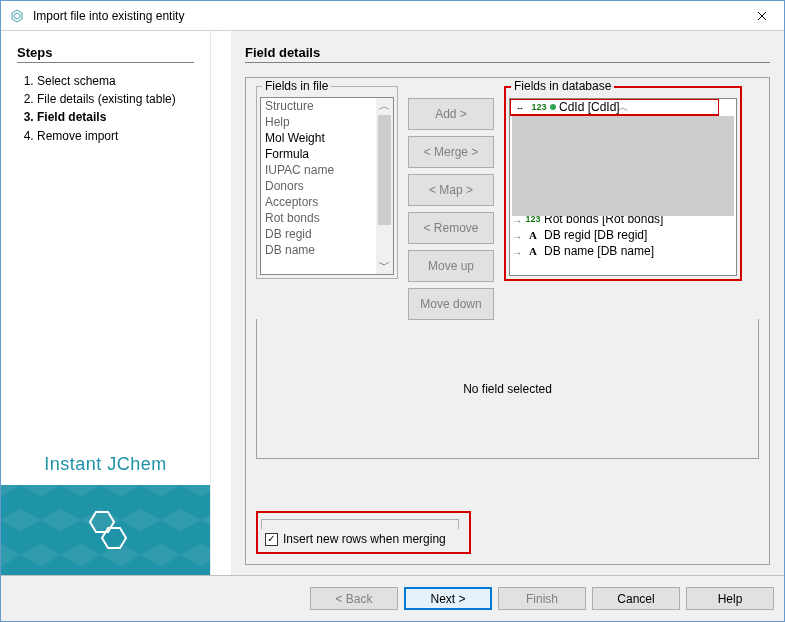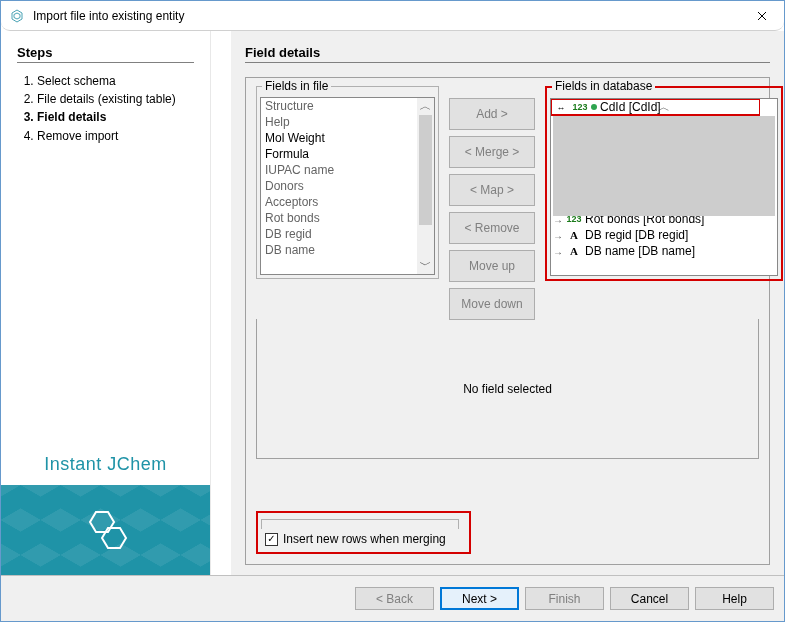--- a/index.html
+++ b/index.html
@@ -1,18 +1,18 @@
 <!DOCTYPE html>
 <html><head>
 <meta charset="utf-8">
 <style>
   * { box-sizing: border-box; }
   html, body { margin: 0; padding: 0; font-family: "Segoe UI", Tahoma, sans-serif; font-size: 12px; color: #000; }
   .window { width: 785px; height: 622px; border: 1px solid #6699cc; background: #fff; display: flex; flex-direction: column; position: relative; }
-  .titlebar { height: 30px; display: flex; align-items: center; border-bottom: 1px solid #d0d0d0; padding-left: 8px; background: #fff; border-radius: 9px; }
+  .titlebar { height: 30px; display: flex; align-items: center; border-bottom: 1px solid #d0d0d0; padding-left: 8px; background: #fff; }
   .titlebar .icon { width: 16px; height: 16px; margin-right: 8px; display: flex; align-items: center; justify-content: center; }
   .titlebar .title { flex: 1; font-size: 12px; }
   .titlebar .close { width: 45px; height: 30px; display: flex; align-items: center; justify-content: center; cursor: pointer; }
   .body { flex: 1; display: flex; min-height: 0; gap: 20px; }
   .sidebar { width: 210px; background: #fff; padding: 14px 16px 0 16px; display: flex; flex-direction: column; border-right: 1px solid #e8e8e8; }
   .sidebar h2 { margin: 0 0 2px 0; font-size: 13px; font-weight: bold; border-bottom: 1px solid #808080; padding-bottom: 2px; }
   .steps { margin: 8px 0 0 0; padding: 0 0 0 20px; }
   .steps li { margin: 0 0 2px 0; line-height: 1.35; }
   .steps li.active { font-weight: bold; }
   .sidebar-spacer { flex: 1; }
@@ -25,42 +25,42 @@
     background-size: 40px 70px;
     background-position: 0 0, 0 0, 20px 35px, 20px 35px;
     background-color: #1f93a7;
   }
   .main { flex: 1; background: #f0f0f0; display: flex; flex-direction: column; padding: 14px 14px 0 14px; min-width: 0; }
   .main h2 { margin: 0 0 2px 0; font-size: 13px; font-weight: bold; border-bottom: 1px solid #808080; padding-bottom: 2px; }
   .panel { flex: 1; border: 1px solid #a0a0a0; background: #f0f0f0; margin-top: 12px; padding: 8px 10px 10px 10px; display: flex; flex-direction: column; min-height: 0; }
   .columns { display: flex; gap: 10px; align-items: flex-start; }
   .fieldset { border: 1px solid #b0b0b0; }
   .fieldset-label { position: relative; top: -8px; left: 5px; background: #f0f0f0; padding: 0 3px; display: inline-block; }
-  .listbox { background: #fff; width: 175px; height: 178px; overflow: hidden; border: 1px solid #888; margin: -4px 3px 3px 3px; position: relative; }
+  .listbox { background: #fff; width: 134px; height: 178px; overflow: hidden; border: 1px solid #888; margin: -4px 3px 3px 3px; position: relative; }
   .listbox .items { position: absolute; inset: 0 17px 0 0; overflow: hidden; }
   .listbox .scrollbar { position: absolute; right: 0; top: 0; bottom: 0; width: 17px; background: #f0f0f0; display: flex; flex-direction: column; }
   .scrollbar .arrow { height: 17px; display: flex; align-items: center; justify-content: center; color: #606060; }
   .scrollbar .track { flex: 1; background: #f0f0f0; position: relative; }
   .scrollbar .thumb { position: absolute; left: 2px; right: 2px; top: 0; height: 110px; background: #cdcdcd; }
   .list-item { padding: 1px 4px; color: #646464; white-space: nowrap; }
   .list-item.dark { color: #000; }
   .dblist { background: #fff; width: 228px; height: 178px; overflow: hidden; border: 1px solid #888; margin: -4px 3px 3px 3px; position: relative; }
   .dblist .items { position: absolute; inset: 0 17px 0 0; overflow: hidden; }
   .db-row { display: flex; align-items: center; padding: 1px 2px; white-space: nowrap; gap: 3px; }
   .db-row.highlight { outline: 2px solid #d40000; outline-offset: -1px; }
   .btncol { display: flex; flex-direction: column; gap: 6px; padding-top: 12px; }
   .btn { width: 86px; height: 32px; background: #e1e1e1; border: 1px solid #adadad; color: #000; font-size: 12px; display: flex; align-items: center; justify-content: center; cursor: pointer; }
   .btn.disabled { color: #808080; cursor: default; }
   .midmsg { border: 1px solid #a0a0a0; border-top: none; height: 140px; display: flex; align-items: center; justify-content: center; color: #000; margin-top: -1px; }
   .merge-box { border: 2px solid #d40000; padding: 6px 10px 6px 3px; margin-top: auto; width: 215px; }
   .merge-box .top-line { border: 1px solid #b0b0b0; border-bottom: none; height: 10px; width: 100%; margin-bottom: 3px; }
   .checkbox-row { display: flex; align-items: center; gap: 5px; padding-left: 4px; }
   .checkbox { width: 13px; height: 13px; border: 1px solid #333; background: #fff; display: flex; align-items: center; justify-content: center; font-size: 10px; line-height: 1; }
   .footer { height: 46px; border-top: 1px solid #c0c0c0; background: #f0f0f0; display: flex; align-items: center; justify-content: flex-end; gap: 6px; padding: 0 10px; }
-  .footer .btn { width: 79px; height: 23px; }
+  .footer .btn { width: 88px; height: 23px; }
   .footer .btn.primary { border: 1px solid #0078d7; outline: 1px solid #0078d7; outline-offset: -2px; background: #e5f1fb; color: #000; }
   .tiny-icon { display: inline-flex; width: 16px; height: 14px; align-items: center; justify-content: center; font-size: 9px; }
   .num-green { color: #1a7a1a; font-weight: bold; font-size: 9px; }
   .num-blue { color: #0066cc; font-weight: bold; font-size: 9px; }
   .letterA { font-family: Georgia, serif; font-weight: bold; font-size: 11px; }
   .arrow-r { font-size: 10px; color: #555; }
   .dot-green { width: 6px; height: 6px; border-radius: 50%; background: #2ea44f; display: inline-block; }
   .dot-blue-ring { width: 8px; height: 8px; border-radius: 50%; border: 2px solid #0078d7; display: inline-block; position: relative; }
   .dot-blue-ring::after { content: ""; position: absolute; right: -2px; bottom: -2px; width: 5px; height: 5px; background: #2ea44f; border-radius: 50%; }
 </style>

